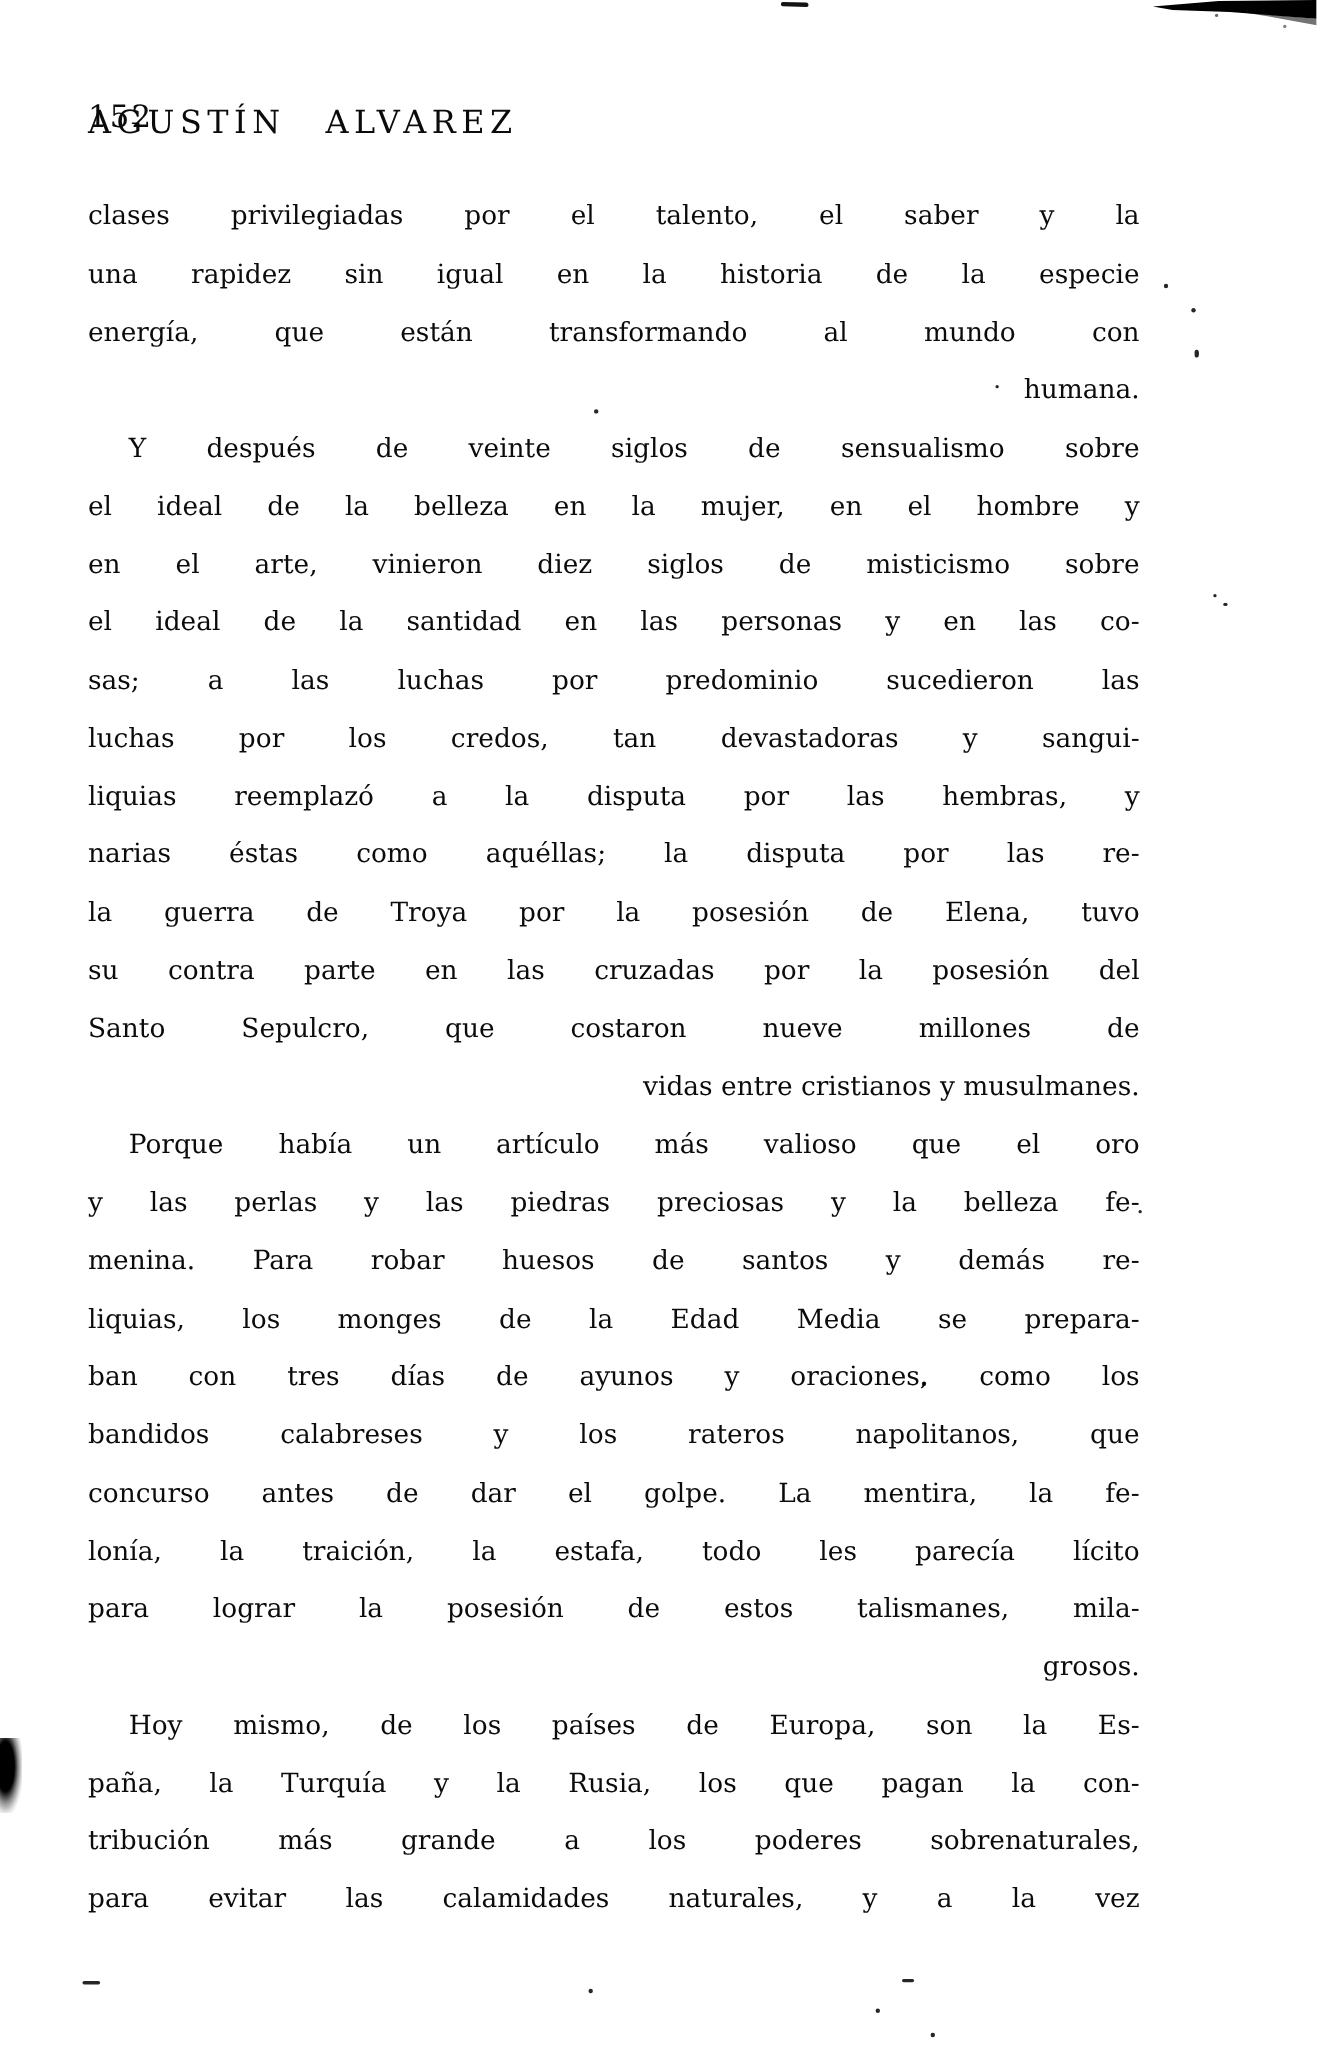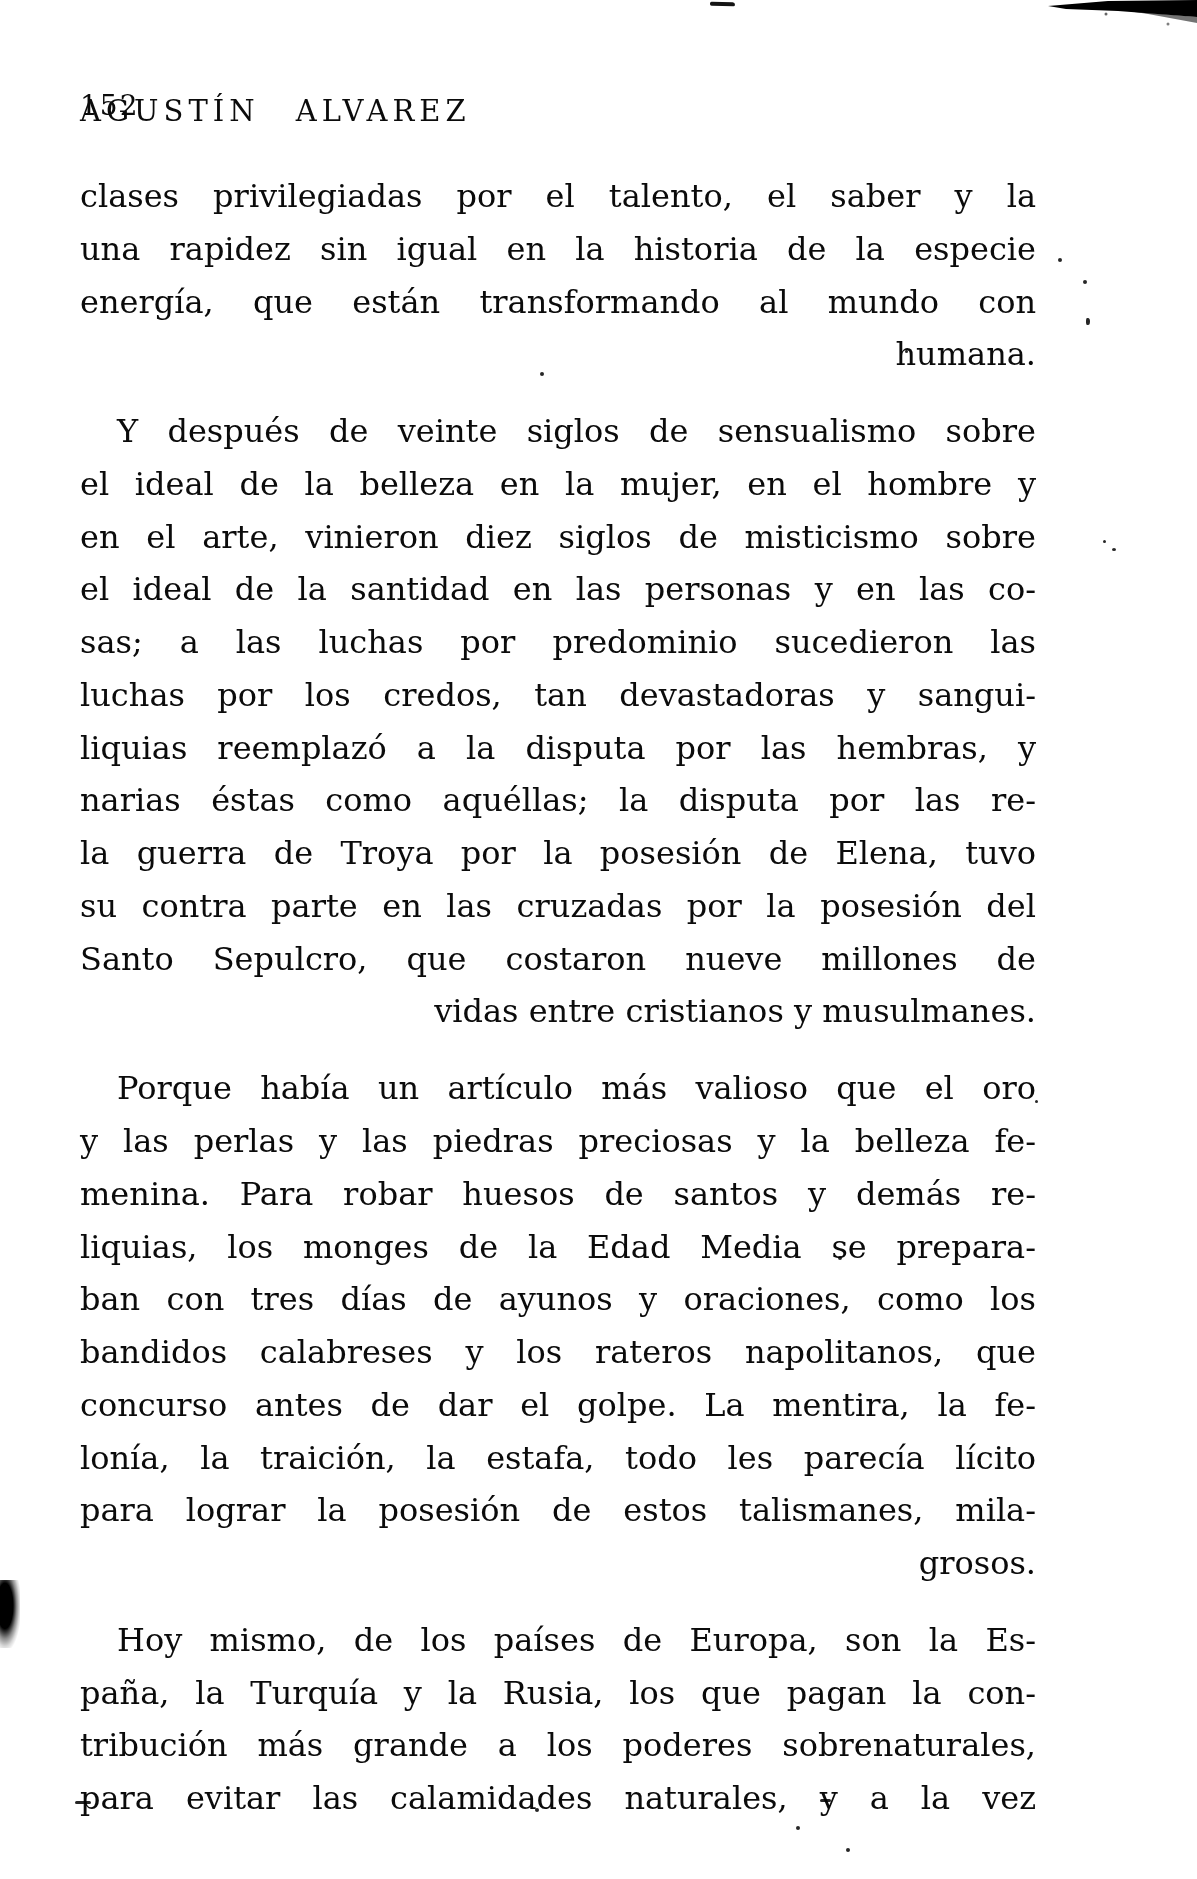--- a/index.html
+++ b/index.html
@@ -19,26 +19,26 @@
   }
   .running-header {
     position: absolute; left: 80px; top: 97px; width: 956px;
     text-align: left;
     font-size: 29px; line-height: 1;
     letter-spacing: 5px; word-spacing: 22px;
   }
   
   .text-block {
     position: absolute; left: 80px; top: 170px; width: 956px;
-    font-size: 32px; line-height: 52.77px;
+    font-size: 24px; line-height: 52.77px;
     text-rendering: optimizeLegibility;
   }
   .line { text-align: right; }
   .line.j { text-align: justify; text-align-last: justify; }
-  .line.indent { text-indent: 37px; margin-top: 24px; }
+  .line.indent { text-indent: 37px; }
   
   .artifact { position: absolute; pointer-events: none; }
   .smudge-top-right { left: 1048px; top: 0; width: 149px; height: 30px; }
   .scan-mark-dash {
     left: 710px; top: 2px; width: 25px; height: 4px;
     background: #000; border-radius: 2px 3px 2px 2px; opacity: .92;
     transform: rotate(1.5deg);
   }
   .scan-blotch-left {
     left: -6px; top: 1580px; width: 26px; height: 68px;

